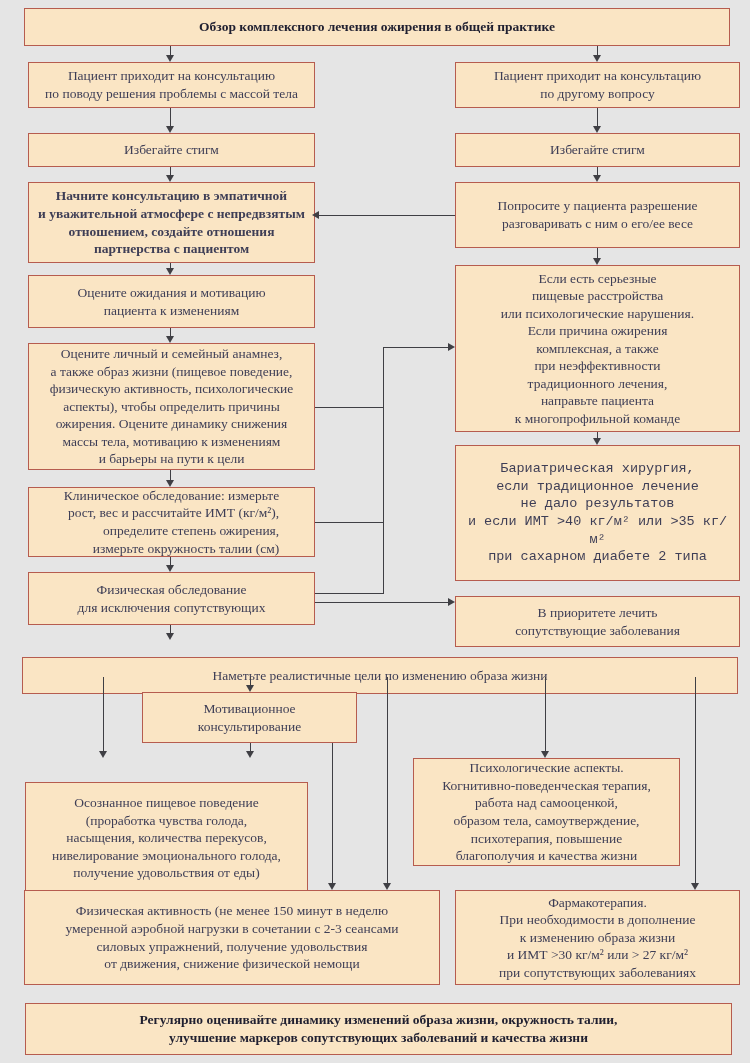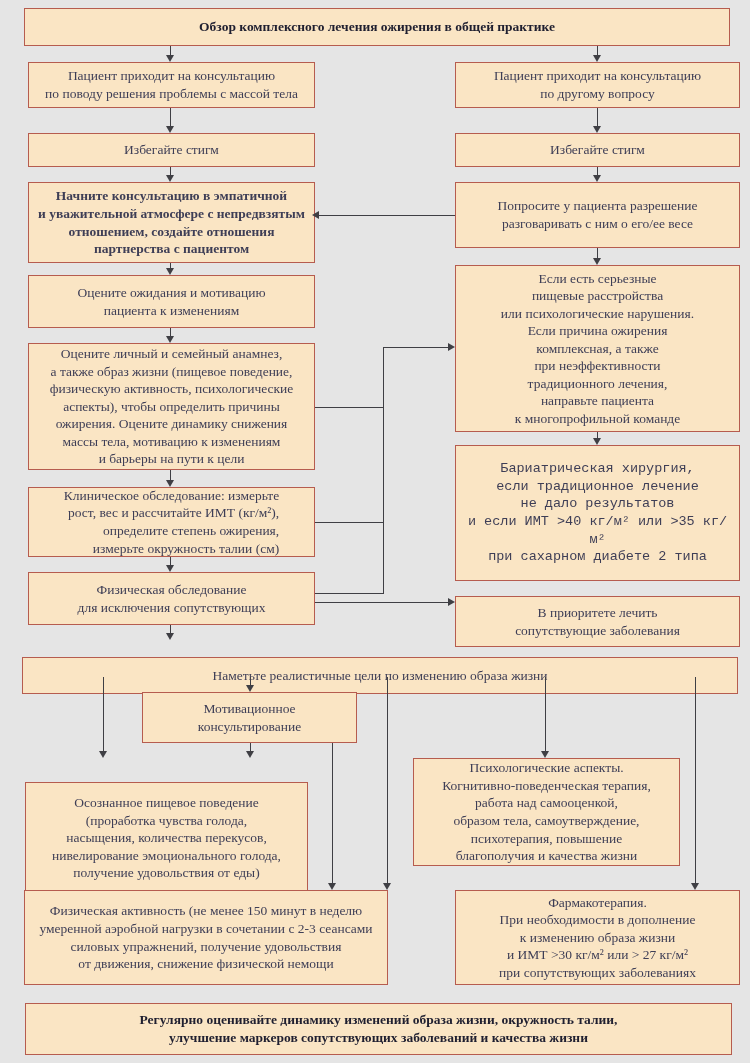--- a/index.html
+++ b/index.html
@@ -92,21 +92,21 @@
 насыщения, количества перекусов,
 нивелирование эмоционального голода,
 получение удовольствия от еды)</div>
   <div class="box" style="left:413px;top:758px;width:267px;height:108px;">Психологические аспекты.
 Когнитивно-поведенческая терапия,
 работа над самооценкой,
 образом тела, самоутверждение,
 психотерапия, повышение
 благополучия и качества жизни</div>
 
-  <div class="box" style="left:24px;top:890px;width:364px;height:95px;">Физическая активность (не менее 150 минут в неделю
+  <div class="box" style="left:24px;top:890px;width:416px;height:95px;">Физическая активность (не менее 150 минут в неделю
 умеренной аэробной нагрузки в сочетании с 2-3 сеансами
 силовых упражнений, получение удовольствия
 от движения, снижение физической немощи</div>
   <div class="box" style="left:455px;top:890px;width:285px;height:95px;">Фармакотерапия.
 При необходимости в дополнение
 к изменению образа жизни
 и ИМТ &gt;30 кг/м² или &gt; 27 кг/м²
 при сопутствующих заболеваниях</div>
 
   <div class="box bold" style="left:25px;top:1003px;width:707px;height:52px;">Регулярно оценивайте динамику изменений образа жизни, окружность талии,

